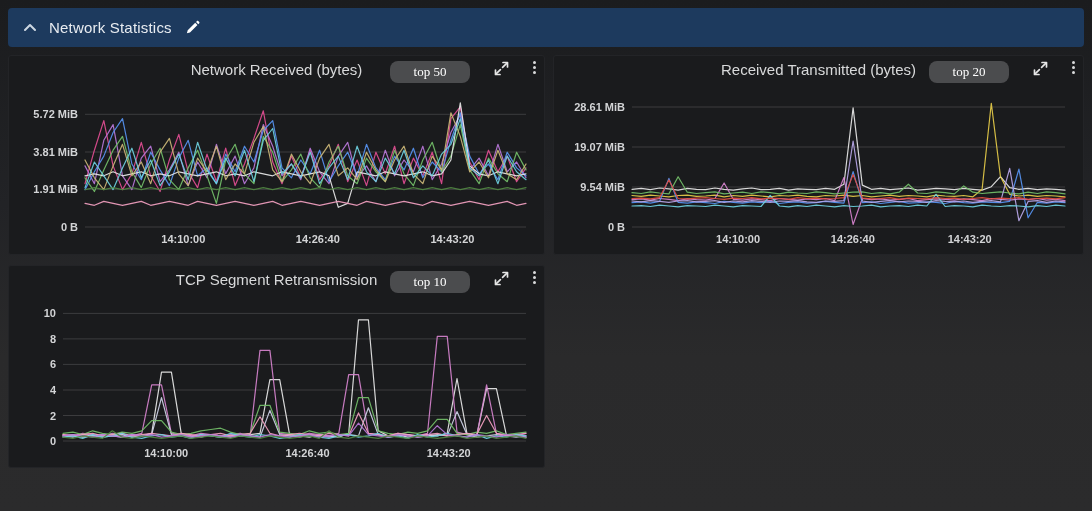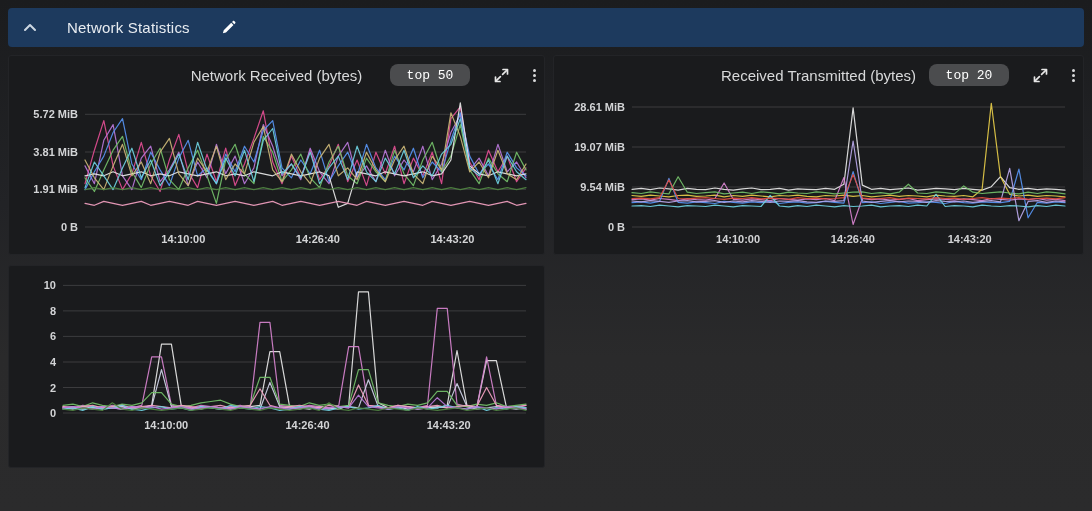--- a/index.html
+++ b/index.html
@@ -7,49 +7,49 @@
   body {
     font-family: "Liberation Sans", sans-serif;
     background: linear-gradient(180deg, #1b1c1e 0%, #222326 40%, #2a2a2b 70%, #2b2b2c 100%);
     overflow: hidden;
   }
   .wrap { padding: 8px; }
 
   
   .row-header {
     height: 39px; background: #1d3a5e; border-radius: 4px;
-    display: flex; align-items: center; gap: 31px; padding: 0 16px;
+    display: flex; align-items: center; gap: 13px; padding: 0 16px;
     margin-bottom: 8px; cursor: pointer;
   }
   .row-title { color: #e8ecf1; font-size: 15px; font-weight: 500; letter-spacing: .2px; }
   .icon-btn { display: inline-flex; align-items: center; justify-content: center; background: none; border: none; cursor: pointer; padding: 0; }
 
   .grid {
     display: grid; grid-template-columns: 537px 531px; column-gap: 8px; row-gap: 10px;
     align-items: start;
   }
   .panel {
     background: #1a1b1d; border: 1px solid #232427; border-radius: 3px;
     padding: 5px 8px 3px 8px;
   }
   .panel.h200 { height: 200px; }
   .panel.h203 { height: 203px; }
 
   .panel-header {
     position: relative; height: 28px;
-    display: flex; align-items: center; justify-content: flex-end; gap: 24px;
+    display: flex; align-items: flex-start; justify-content: flex-end; gap: 24px;
   }
   .panel-title {
     position: absolute; left: 0; right: 0; text-align: center;
     color: #d8d9da; font-size: 15px; font-weight: 500; pointer-events: none;
   }
   .top-input {
     width: 80px; height: 22px; background: #4b4c4e; color: #ffffff;
     border: none; border-radius: 8px; text-align: center; font-size: 13px;
-    font-family: Liberation Mono, monospace; position: relative; z-index: 2;
+    font-family: Liberation Serif, serif; position: relative; z-index: 2;
   }
   .kebab { display: inline-flex; flex-direction: column; gap: 2px; }
   .kebab i { width: 3px; height: 3px; border-radius: 50%; background: #d8d9da; }
 
   svg.chart { display: block; }
   .ytick, .xtick { fill: #d3d4d6; font-size: 11px; font-weight: 700; font-family: "Liberation Sans", sans-serif; }
   .gridline { stroke: rgba(255,255,255,0.15); stroke-width: 1; }
   .series { fill: none; stroke-width: 1.2; stroke-linejoin: round; stroke-linecap: round; opacity: .92; }
 </style>
 </head>
@@ -154,20 +154,39 @@
           <polyline points="70.0,110.7 79.2,109.9 88.4,111.2 97.6,109.5 106.9,110.3 116.1,111.6 125.3,109.9 134.5,110.7 143.7,111.2 152.9,109.5 162.1,94.0 171.3,110.3 180.6,111.2 189.8,109.9 199.0,110.7 208.2,111.6 217.4,109.5 226.6,110.3 235.8,111.2 245.0,109.9 254.3,110.7 263.5,109.5 272.7,111.6 281.9,88.5 291.1,135.5 300.3,109.5 309.5,110.7 318.7,109.9 328.0,111.2 337.2,110.3 346.4,109.5 355.6,111.6 364.8,110.7 374.0,109.9 383.2,110.3 392.4,111.2 401.7,109.9 410.9,110.7 420.1,111.6 429.3,109.5 438.5,110.3 447.7,111.2 456.9,109.9 466.1,110.7 475.4,109.5 484.6,111.2 493.8,110.3 503.0,111.6" stroke="#d683ce" class="series"></polyline>
           <polyline points="70.0,113.7 79.2,112.8 88.4,114.1 97.6,112.4 106.9,89.4 116.1,113.3 125.3,114.1 134.5,112.8 143.7,113.7 152.9,114.5 162.1,112.4 171.3,113.3 180.6,114.1 189.8,112.8 199.0,113.7 208.2,112.4 217.4,114.5 226.6,113.3 235.8,112.8 245.0,114.1 254.3,113.7 263.5,112.4 272.7,113.3 281.9,114.1 291.1,82.6 300.3,113.7 309.5,112.8 318.7,114.5 328.0,113.3 337.2,112.4 346.4,114.1 355.6,113.7 364.8,112.8 374.0,113.3 383.2,114.5 392.4,112.4 401.7,113.7 410.9,114.1 420.1,112.8 429.3,113.3 438.5,113.7 447.7,112.4 456.9,80.1 466.1,128.8 475.4,113.3 484.6,114.1 493.8,112.8 503.0,113.7" stroke="#5794f2" class="series"></polyline>
           <polyline points="70.0,103.6 79.2,104.5 88.4,102.8 97.6,104.0 106.9,104.9 116.1,87.7 125.3,103.2 134.5,104.5 143.7,103.6 152.9,102.8 162.1,104.9 171.3,104.0 180.6,103.2 189.8,104.5 199.0,102.8 208.2,103.6 217.4,104.9 226.6,103.2 235.8,104.0 245.0,104.5 254.3,102.8 263.5,103.6 272.7,104.9 281.9,104.0 291.1,103.2 300.3,102.8 309.5,104.5 318.7,103.6 328.0,104.9 337.2,103.2 346.4,95.2 355.6,104.0 364.8,104.5 374.0,102.8 383.2,103.6 392.4,104.9 401.7,96.9 410.9,103.2 420.1,104.5 429.3,103.6 438.5,102.8 447.7,104.0 456.9,104.9 466.1,103.2 475.4,104.5 484.6,102.8 493.8,103.6 503.0,104.9" stroke="#73bf69" class="series"></polyline>
           <polyline points="70.0,112.0 79.2,112.8 88.4,111.6 97.6,112.4 106.9,113.3 116.1,112.0 125.3,111.6 134.5,112.8 143.7,112.4 152.9,111.6 162.1,113.3 171.3,112.0 180.6,112.8 189.8,111.6 199.0,112.4 208.2,113.3 217.4,112.0 226.6,112.4 235.8,111.6 245.0,112.8 254.3,113.3 263.5,112.0 272.7,112.4 281.9,111.6 291.1,52.0 300.3,112.0 309.5,113.3 318.7,112.4 328.0,111.6 337.2,112.8 346.4,112.0 355.6,112.4 364.8,113.3 374.0,111.6 383.2,112.4 392.4,112.8 401.7,112.0 410.9,113.3 420.1,112.4 429.3,111.6 438.5,112.8 447.7,79.3 456.9,131.7 466.1,112.4 475.4,111.6 484.6,113.3 493.8,112.0 503.0,112.8" stroke="#b8a7e8" class="series"></polyline>
           <polyline points="70.0,117.0 79.2,116.6 88.4,117.5 97.6,116.2 106.9,117.0 116.1,117.9 125.3,116.6 134.5,117.0 143.7,117.5 152.9,116.2 162.1,117.0 171.3,117.9 180.6,116.6 189.8,117.0 199.0,117.5 208.2,106.5 217.4,117.0 226.6,117.9 235.8,116.6 245.0,117.5 254.3,116.2 263.5,117.0 272.7,117.9 281.9,116.6 291.1,117.5 300.3,117.0 309.5,116.2 318.7,117.9 328.0,117.0 337.2,116.6 346.4,117.5 355.6,116.2 364.8,117.0 374.0,105.3 383.2,117.5 392.4,116.6 401.7,117.0 410.9,117.9 420.1,116.2 429.3,117.0 438.5,117.5 447.7,116.6 456.9,117.0 466.1,117.9 475.4,116.6 484.6,117.5 493.8,116.2 503.0,117.0" stroke="#6ed0e0" class="series"></polyline>
           <polyline points="70.0,109.5 79.2,109.1 88.4,109.9 97.6,108.6 106.9,91.0 116.1,109.5 125.3,109.9 134.5,109.1 143.7,108.6 152.9,109.5 162.1,110.3 171.3,109.1 180.6,109.5 189.8,108.6 199.0,109.9 208.2,109.1 217.4,109.5 226.6,110.3 235.8,108.6 245.0,109.5 254.3,109.1 263.5,109.9 272.7,109.5 281.9,108.6 291.1,85.6 300.3,109.1 309.5,109.9 318.7,109.5 328.0,108.6 337.2,110.3 346.4,109.1 355.6,109.5 364.8,109.9 374.0,108.6 383.2,109.5 392.4,109.1 401.7,110.3 410.9,109.5 420.1,108.6 429.3,109.9 438.5,109.1 447.7,109.5 456.9,108.6 466.1,110.3 475.4,109.5 484.6,109.1 493.8,109.9 503.0,108.6" stroke="#e24d42" class="series"></polyline>
         </svg>
     </div>
 
     <div class="panel h203">
+      <div class="panel-header">
+        <div class="panel-title">TCP Segment Retransmission</div>
+        <input class="top-input" value="top 10" style="">
+        <span class="icon-btn">
+          <svg width="15" height="15" viewBox="0 0 15 15">
+              <g fill="none" stroke="#e6e6e6" stroke-width="1.7" stroke-linecap="round" stroke-linejoin="round">
+                <path d="M9 1.5h4.5V6"></path>
+                <path d="M13.2 1.8L8.6 6.4"></path>
+                <path d="M6 13.5H1.5V9"></path>
+                <path d="M1.8 13.2l4.6-4.6"></path>
+              </g>
+            </svg>
+        </span>
+        <span class="kebab">
+            <i></i>
+            <i></i>
+            <i></i>
+          </span>
+      </div>
       <svg class="chart" width="519" height="164">
           <line x1="46" x2="509" y1="142.0" y2="142.0" class="gridline"></line>
           <text x="39" y="146" text-anchor="end" class="ytick">0</text>
           <line x1="46" x2="509" y1="116.5" y2="116.5" class="gridline"></line>
           <text x="39" y="120.5" text-anchor="end" class="ytick">2</text>
           <line x1="46" x2="509" y1="91.0" y2="91.0" class="gridline"></line>
           <text x="39" y="95" text-anchor="end" class="ytick">4</text>
           <line x1="46" x2="509" y1="65.4" y2="65.4" class="gridline"></line>
           <text x="39" y="69.4" text-anchor="end" class="ytick">6</text>
           <line x1="46" x2="509" y1="39.9" y2="39.9" class="gridline"></line>

